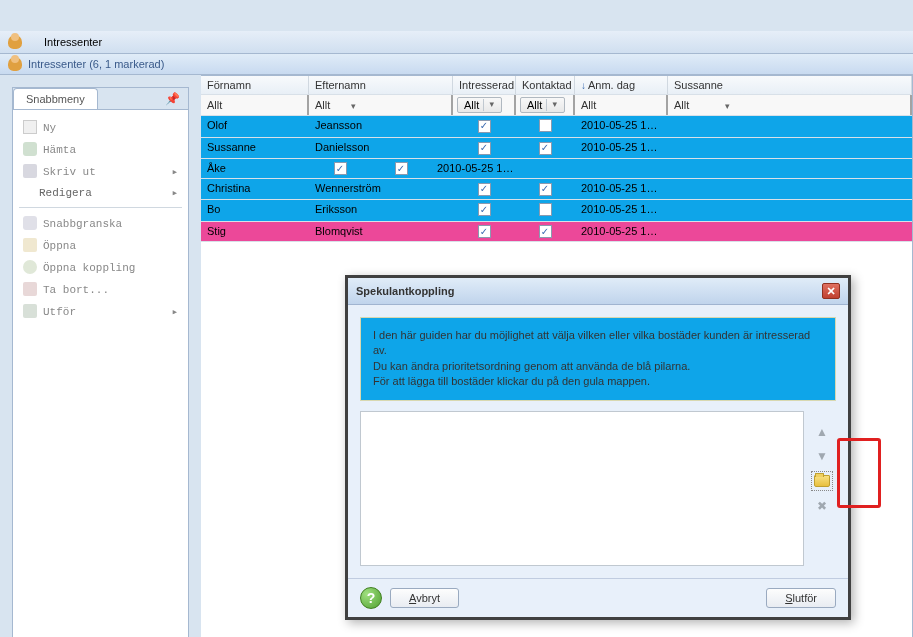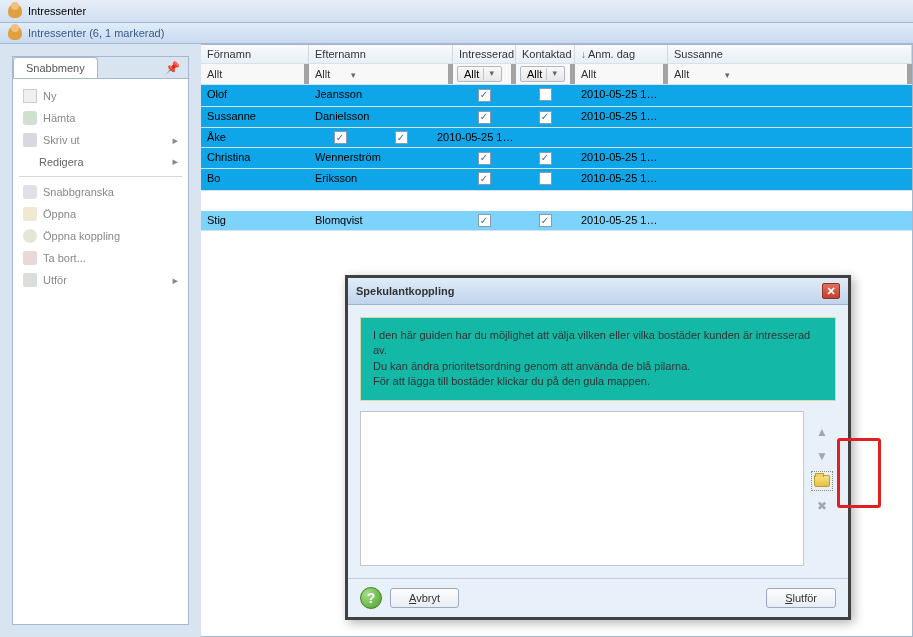--- a/index.html
+++ b/index.html
@@ -11,21 +11,22 @@
       width: 913px;
       height: 637px;
       position: relative;
     }
     .window-header {
       background: linear-gradient(#e6eef8, #d0dff0);
       border-bottom: 1px solid #a5b8d0;
       padding: 4px 8px;
       display: flex;
       align-items: center;
-      gap: 6px;
+      gap: 22px;
+      margin-top: 31px;
     }
     .user-icon {
       width: 14px; height: 14px;
       background: #e0a040;
       border-radius: 50% 50% 40% 40%;
       position: relative;
     }
     .user-icon::before {
       content: "";
       position: absolute;
@@ -71,25 +72,26 @@
       padding: 0 8px;
       color: #888;
       font-size: 12px;
     }
     .menu-list {
       border-top: 1px solid #a5b8d0;
       padding: 6px 4px;
     }
     .menu-item {
       display: flex;
-      align-items: center;
+      align-items: flex-end;
       gap: 6px;
       padding: 4px 6px;
       color: #888;
       cursor: default;
+      font-family: Liberation Mono, monospace;
     }
     .menu-item .arrow {
       margin-left: auto;
       color: #888;
     }
     .menu-item.indent { padding-left: 22px; color: #666; }
     .menu-sep { border-top: 1px solid #d0d8e0; margin: 4px 2px; }
     .mi-icon {
       width: 14px; height: 14px;
       display: inline-block;
@@ -127,21 +129,21 @@
     .gh .sort-arrow {
       color: #3a6ab0;
       font-size: 10px;
       margin-right: 2px;
     }
     .grid-filter {
       background: #f8f8f8;
     }
     .gf {
       padding: 2px 4px;
-      border-right: 5px solid #a3a3a3;
+      border-right: 2px solid #a3a3a3;
       display: flex;
       align-items: flex-end;
     }
     .gf-input {
       flex: 1;
       border: none;
       background: transparent;
       font-size: 11px;
       padding: 2px 2px;
       color: #333;
@@ -160,22 +162,21 @@
       display: flex;
       align-items: center;
       gap: 4px;
       border-radius: 2px;
     }
     .gf-btn .gf-dd { border-left: 1px solid #c0c8d0; padding-left: 4px; }
     .grid-row {
       background: #0ea5e9;
     }
     .grid-row.sel {
-      background: #7dd3fc;
-      margin-top: 20px;
+      background: #ec4899;
     }
     .gc {
       padding: 3px 6px;
       border-right: 1px solid transparent;
       white-space: nowrap;
       overflow: hidden;
       text-overflow: ellipsis;
     }
     .c-fn { width: 108px; }
     .c-en { width: 144px; }
@@ -230,21 +231,21 @@
       font-weight: bold;
     }
     .dlg-body {
       flex: 1;
       padding: 12px;
       display: flex;
       flex-direction: column;
       gap: 10px;
     }
     .info-box {
-      background: #14b8a6;
+      background: #0ea5e9;
       border: 1px solid #d8d8b0;
       padding: 10px 12px;
       color: #333;
       line-height: 1.4;
     }
     .list-area {
       flex: 1;
       display: flex;
       gap: 4px;
     }

